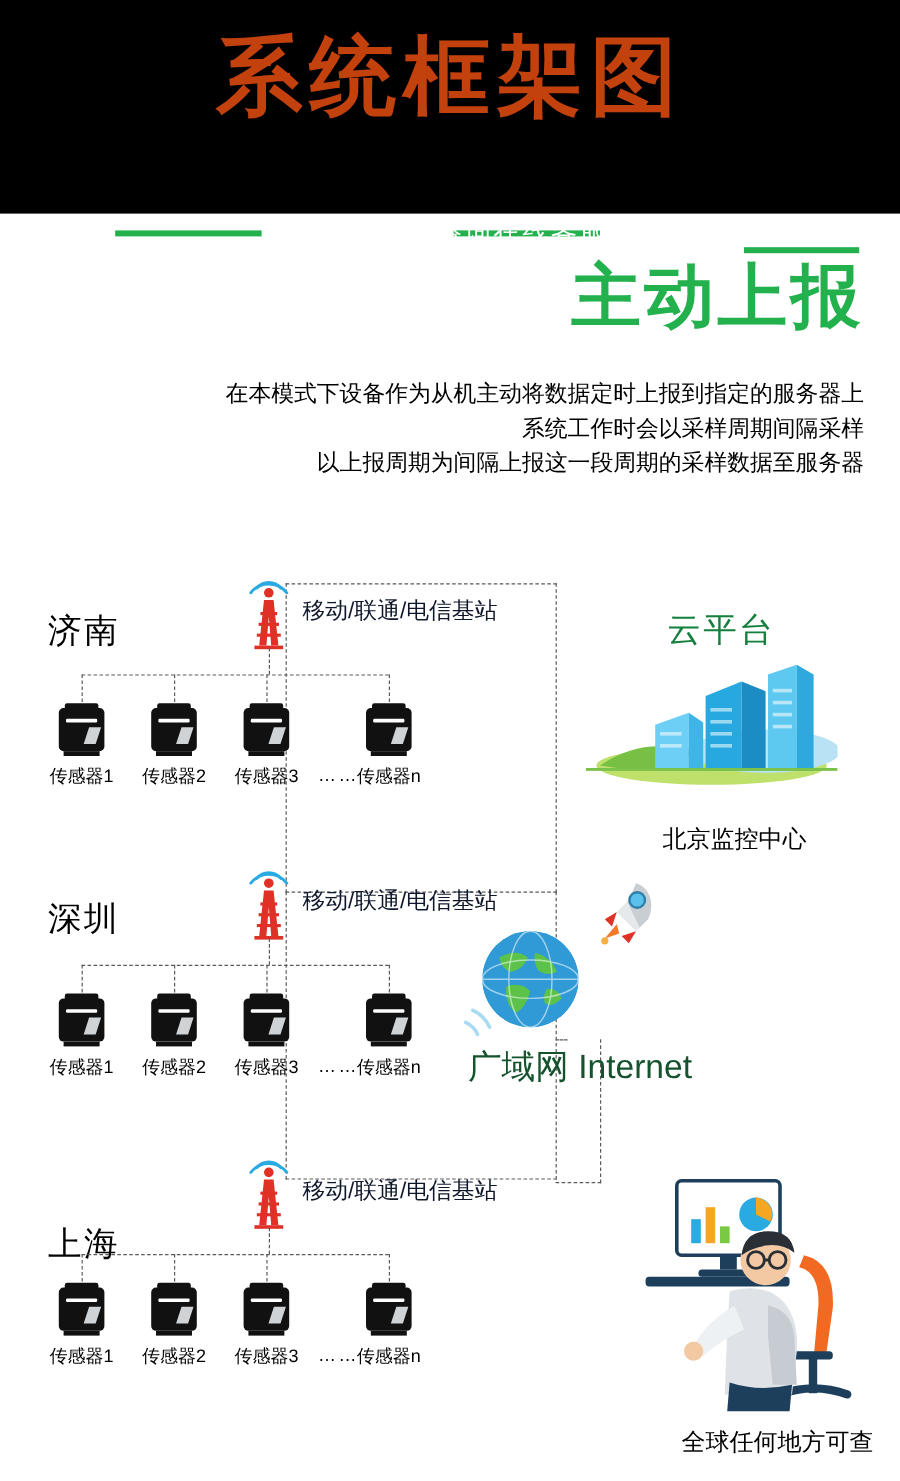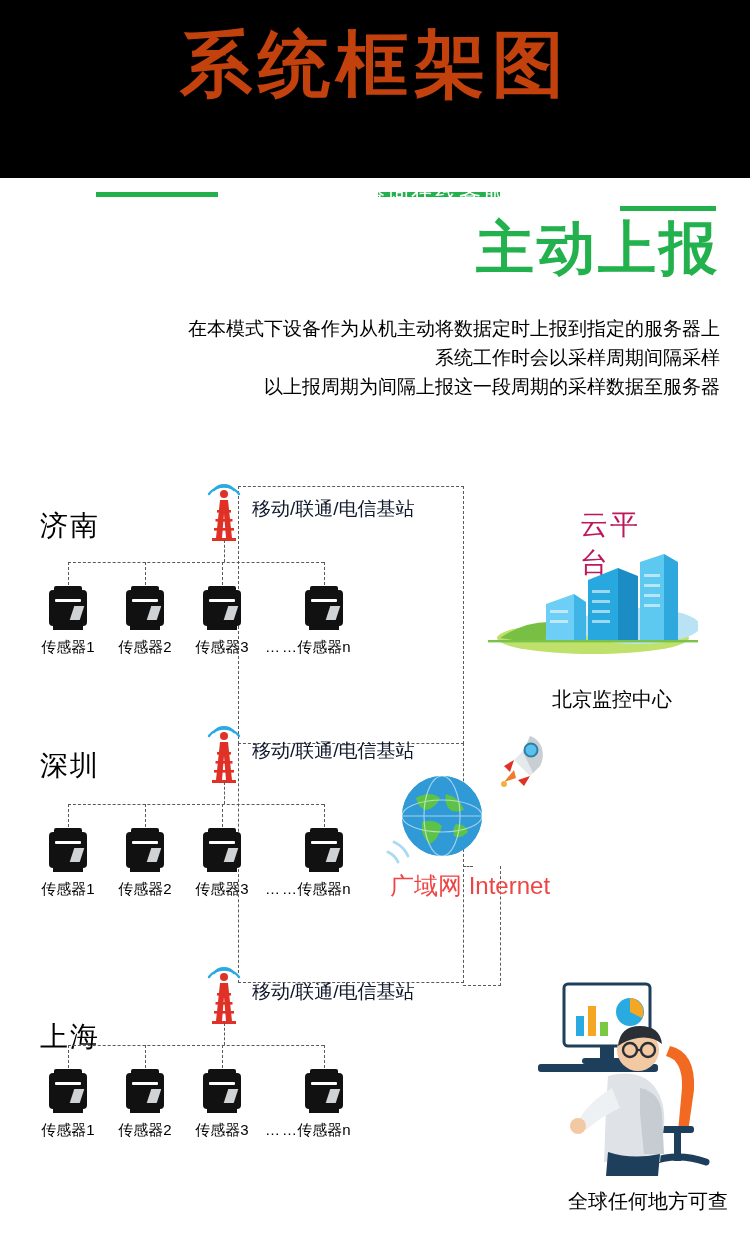--- a/index.html
+++ b/index.html
@@ -178,33 +178,32 @@
     position: absolute;
     border-left: 1.5px dashed #5a5a5a;
     width: 0;
   }
 
   
   .cloud-title {
     position: absolute;
     font-size: 28px;
     letter-spacing: 2px;
-    color: #be185d;
-    margin-left: 24px;
+    color: #15803d;
   }
   .cloud-caption {
     position: absolute;
     font-size: 20px;
     color: #000;
     white-space: nowrap;
   }
   .internet-caption {
     position: absolute;
-    font-size: 24px;
-    color: #ef4444;
+    font-size: 28px;
+    color: #14532d;
     white-space: nowrap;
   }
   .bottom-caption {
     position: absolute;
     font-size: 20px;
     color: #000;
     white-space: nowrap;
     text-align: right;
   }
 </style>

